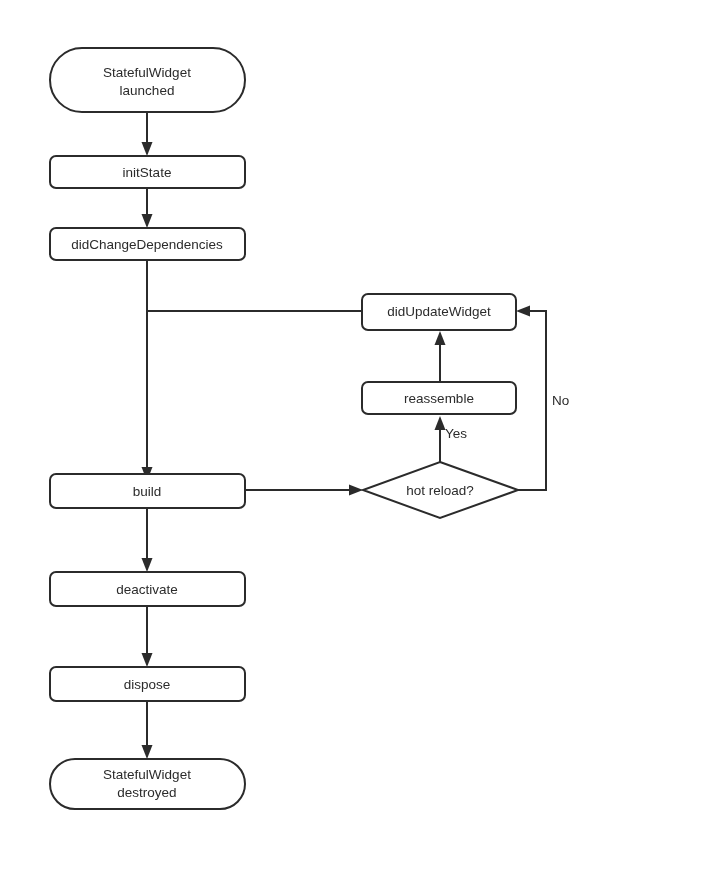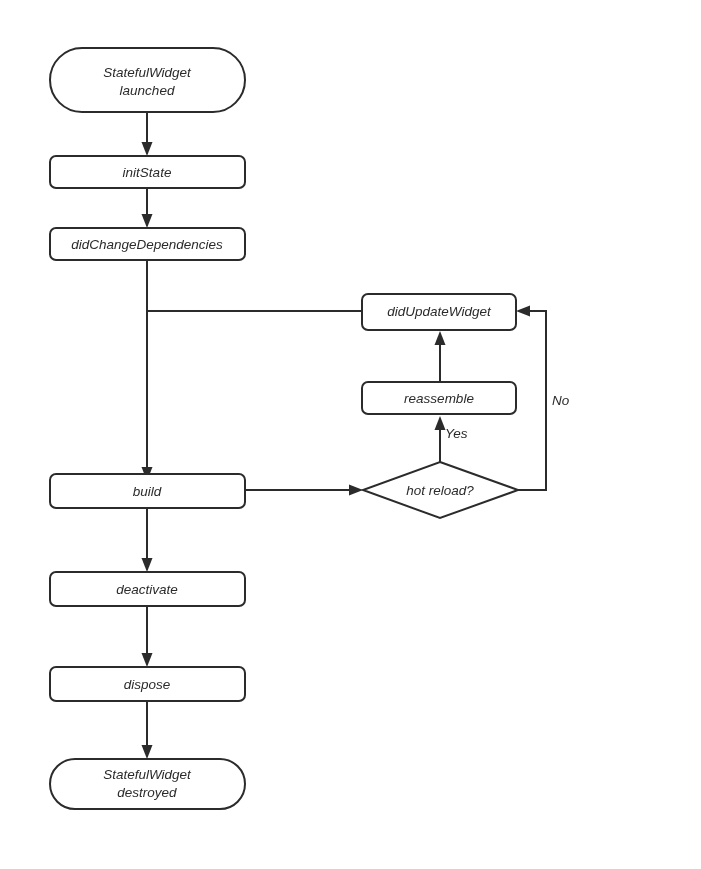--- a/index.html
+++ b/index.html
@@ -11,21 +11,20 @@
     width: 701px;
     height: 869px;
     font-family: "Liberation Sans", sans-serif;
     overflow: hidden;
   }
   #diagram-root {
     position: relative;
     width: 701px;
     height: 866px;
     background: #ffffff;
-    font-style: italic;
   }
   svg.flow-canvas {
     position: absolute;
     top: 0;
     left: 0;
     width: 701px;
     height: 869px;
   }
   .node-shape {
     fill: #ffffff;

